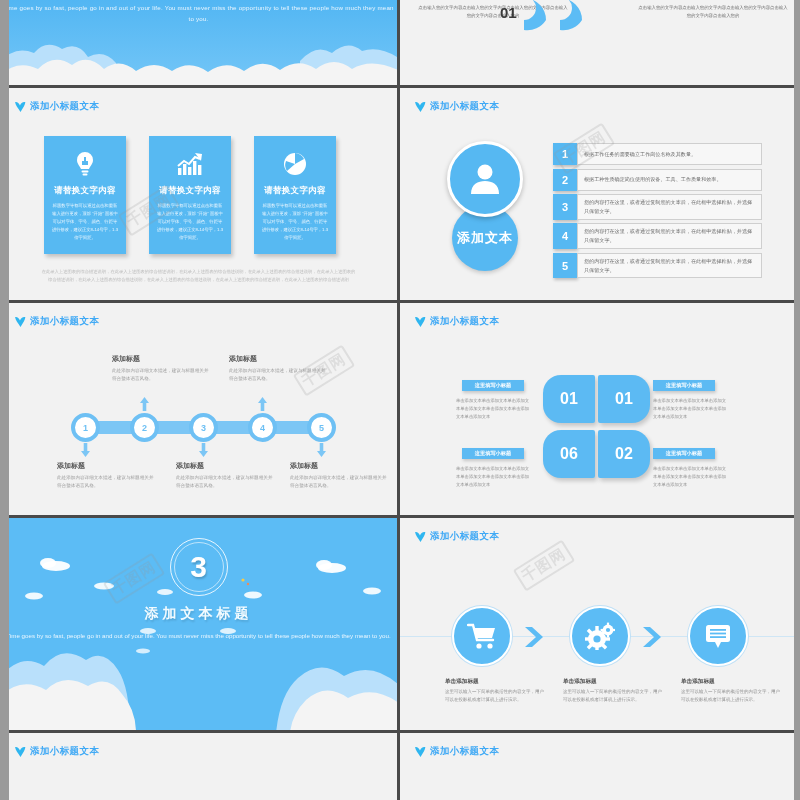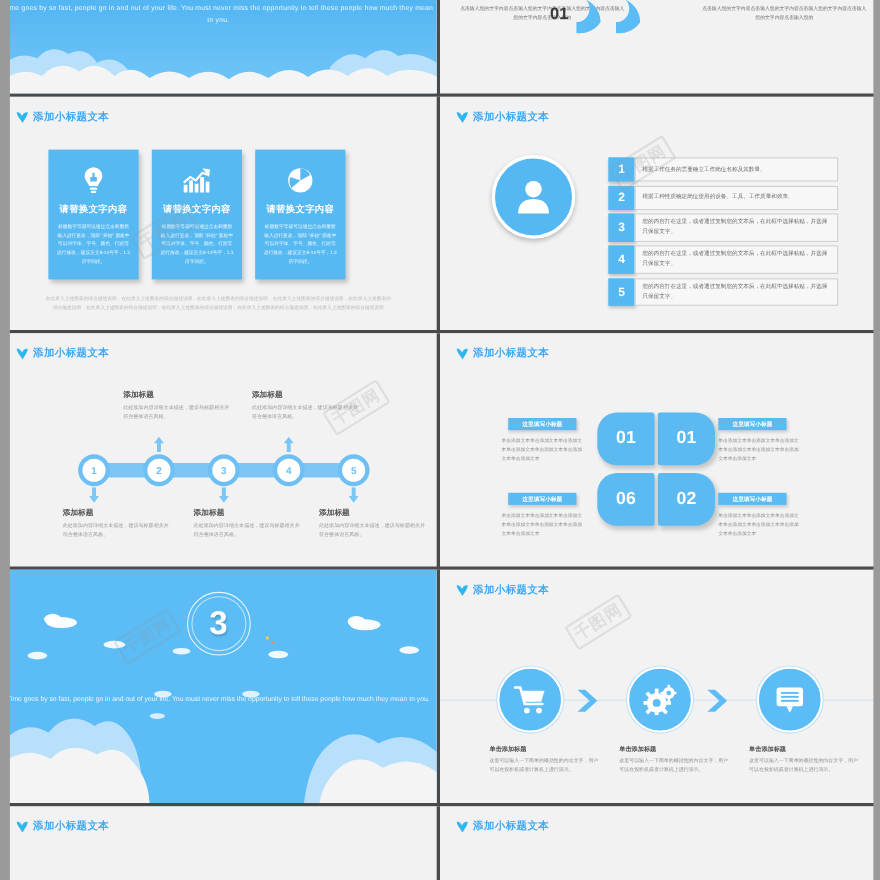--- a/index.html
+++ b/index.html
@@ -60,21 +60,21 @@
   .q-wrap{ position:absolute; inset:0; }
   .q-col{ position:absolute; top:4px; width:150px; font-size:4.4px; line-height:1.75;
           color:#6b6b6b; text-align:center; }
   .q-left{ left:18px; }
   .q-right{ right:12px; }
   .q-num{ position:absolute; left:100px; top:4px; font-size:15px; font-weight:bold; color:#3a3a3a; }
   .qm{ position:absolute; top:-6px; }
   .qm svg{ display:block; }
 
   
-  .cards{ position:absolute; left:44px; top:48px; display:flex; gap:12px; }
+  .cards{ position:absolute; left:44px; top:48px; display:flex; gap:23px; }
   .card{
     width:82px; height:118px; background:#57b9f2;
     box-shadow:2px 3px 4px rgba(0,0,0,.20);
     display:flex; flex-direction:column; align-items:center;
     padding-top:13px;
   }
   .card-ico{ height:30px; display:flex; align-items:center; justify-content:center; }
   .card-ttl{ margin-top:6px; color:#fff; font-size:8.5px; font-weight:bold; letter-spacing:.3px; }
   .card-body{ margin-top:5px; width:68px; color:#ecf7ff; font-size:4.3px; line-height:1.85; text-align:center; }
   .cards-note{
@@ -266,20 +266,21 @@
     </div>
 
     <div class="slide rightcol">
       <div class="hdr">
         <svg class="bird" viewBox="0 0 24 22">
           <path d="M2,2 C6,1 9,4 11,8 C13,4 16,1 21,2 C20,8 17,12 12,20 C7,12 3,8 2,2 Z" fill="#2fb6f0"></path>
         </svg>
         <span class="hdr-txt">添加小标题文本</span>
       </div>
 
+      <div class="person-sub">添加文本</div>
       <div class="person-circle">
         <svg width="38" height="38" viewBox="0 0 38 38">
           <circle cx="19" cy="12" r="7.5" fill="#fff"></circle>
           <path d="M5,34 C5,24 12,21 19,21 C26,21 33,24 33,34 Z" fill="#fff"></path>
         </svg>
       </div>
 
       <div class="rows">
         <div class="row">
           <div class="row-n">1</div>
@@ -400,20 +401,21 @@
           <circle cx="243" cy="62" r="1.6" fill="#f7c948"></circle>
           <circle cx="248" cy="66" r="1.2" fill="#ef8a5a"></circle>
           <path d="M0,215 L0,160 Q20,134 44,148 Q62,126 86,142 Q104,130 118,152 Q130,170 130,215 Z" fill="#b9e0fb"></path>
           <path d="M0,215 L0,178 Q22,158 46,172 Q64,154 88,168 Q108,156 122,176 Q136,192 136,215 Z" fill="#f4f4f4"></path>
           <path d="M400,215 L400,168 Q372,142 344,158 Q320,140 298,160 Q280,176 276,215 Z" fill="#b9e0fb"></path>
           <path d="M400,215 L400,186 Q374,166 348,180 Q326,164 306,182 Q292,196 290,215 Z" fill="#f4f4f4"></path>
         </svg>
         <div class="sec-ring">
           <span class="sec-num">3</span>
         </div>
+        <div class="sec-ttl">添加文本标题</div>
         <div class="sec-sub">Time goes by so fast, people go in and out of your life. You must never miss the opportunity to tell these people how much they mean to you.</div>
       </div>
       <div class="wm" style="left:105px; top:48px;"><b>千图网</b></div>
     </div>
 
     <div class="slide rightcol">
       <div class="hdr">
         <svg class="bird" viewBox="0 0 24 22">
           <path d="M2,2 C6,1 9,4 11,8 C13,4 16,1 21,2 C20,8 17,12 12,20 C7,12 3,8 2,2 Z" fill="#2fb6f0"></path>
         </svg>

